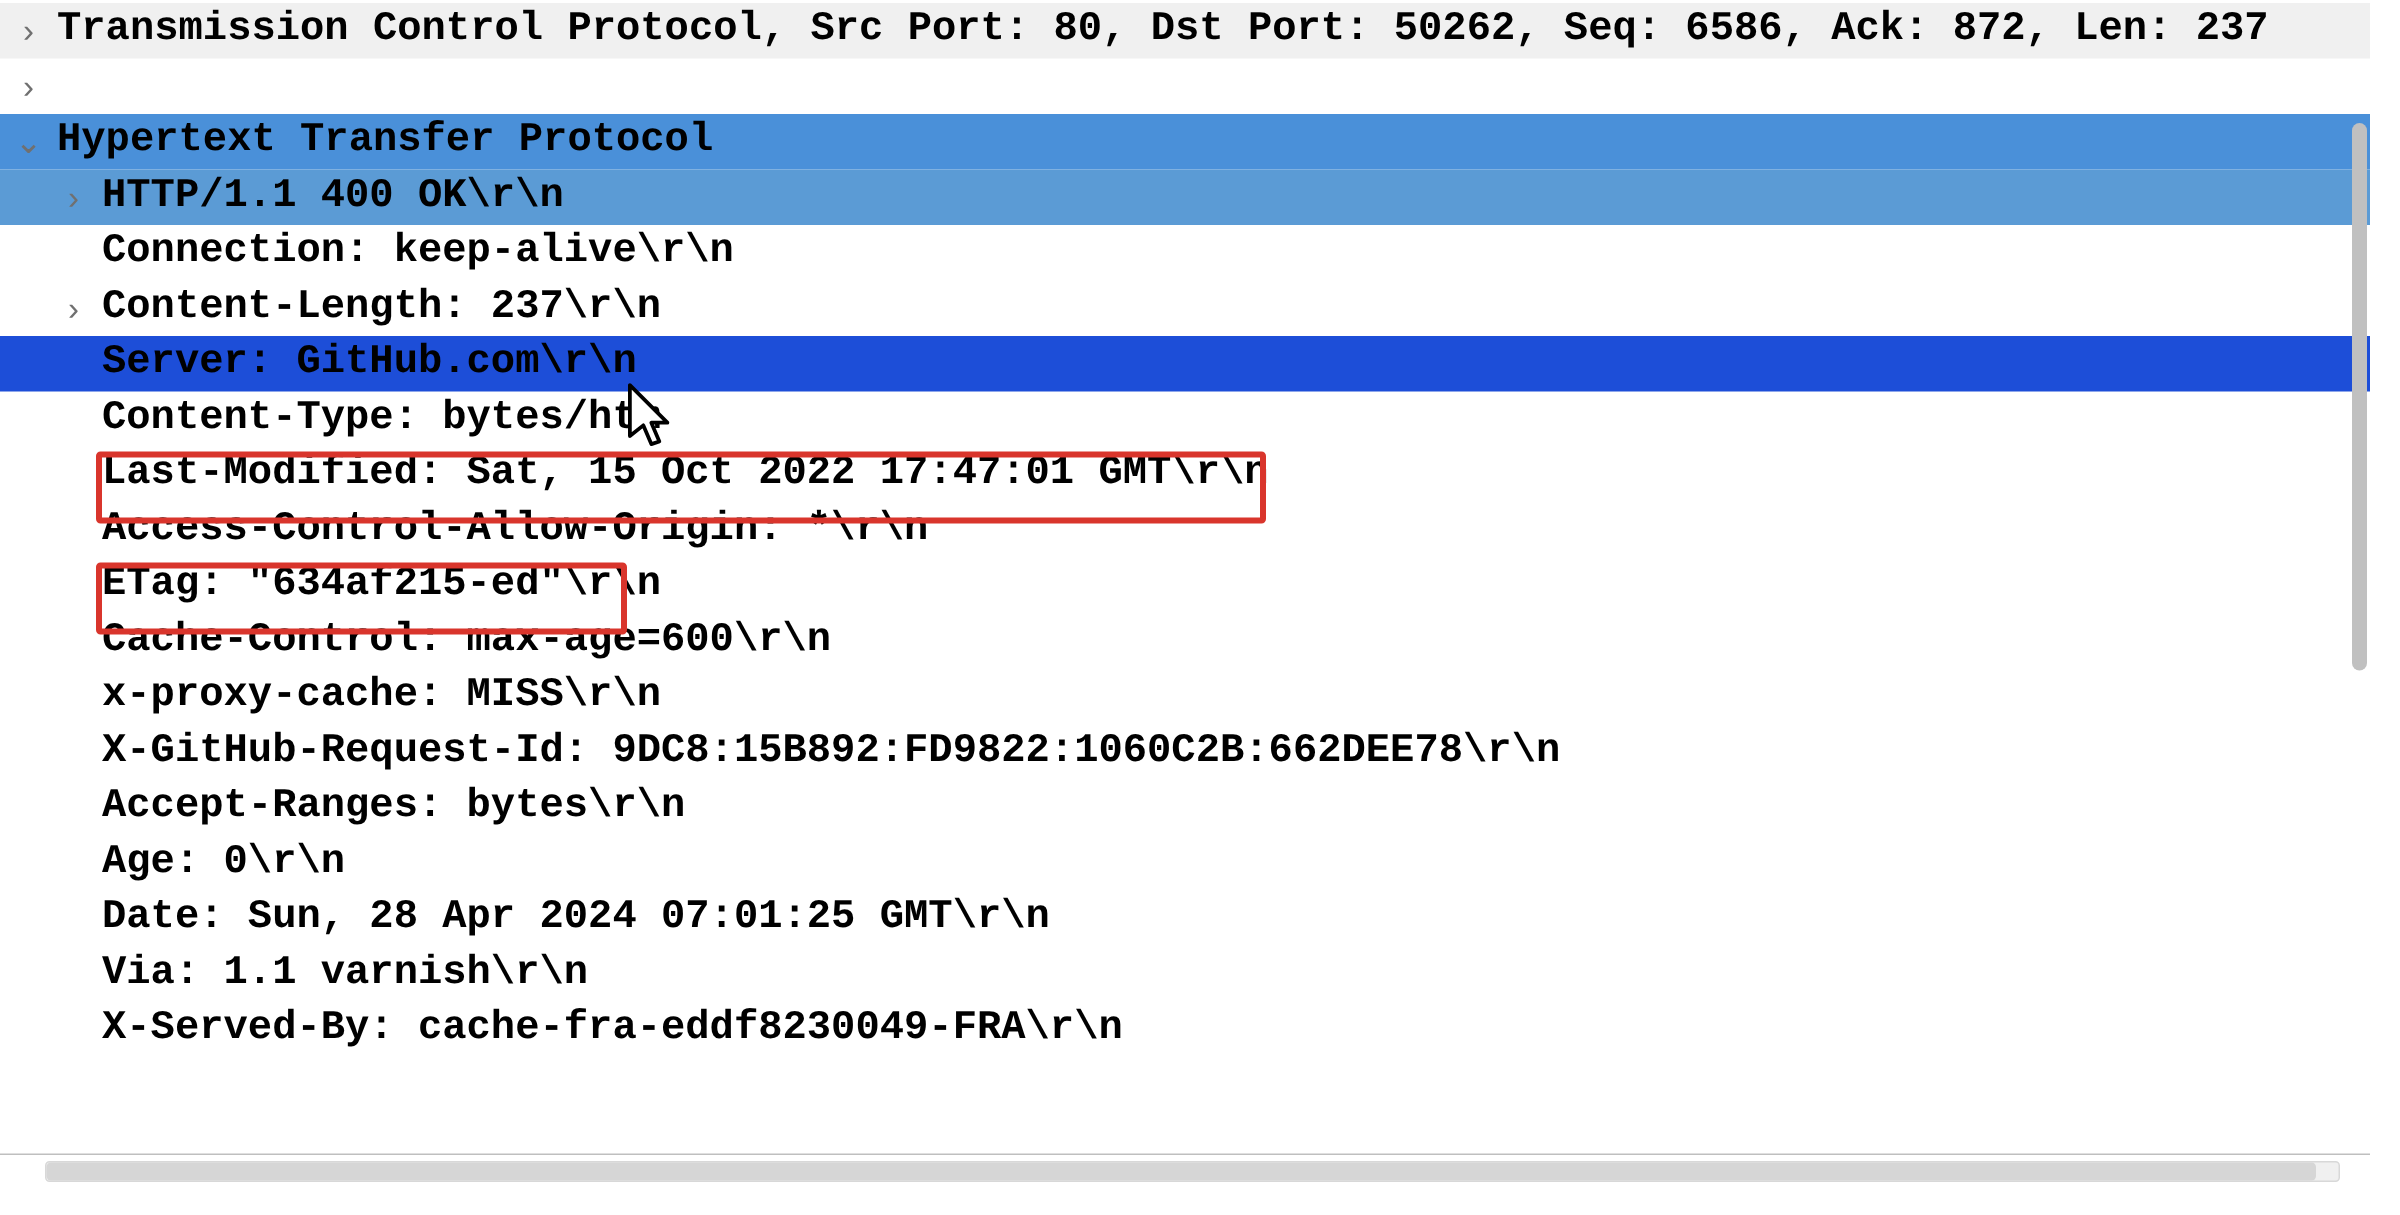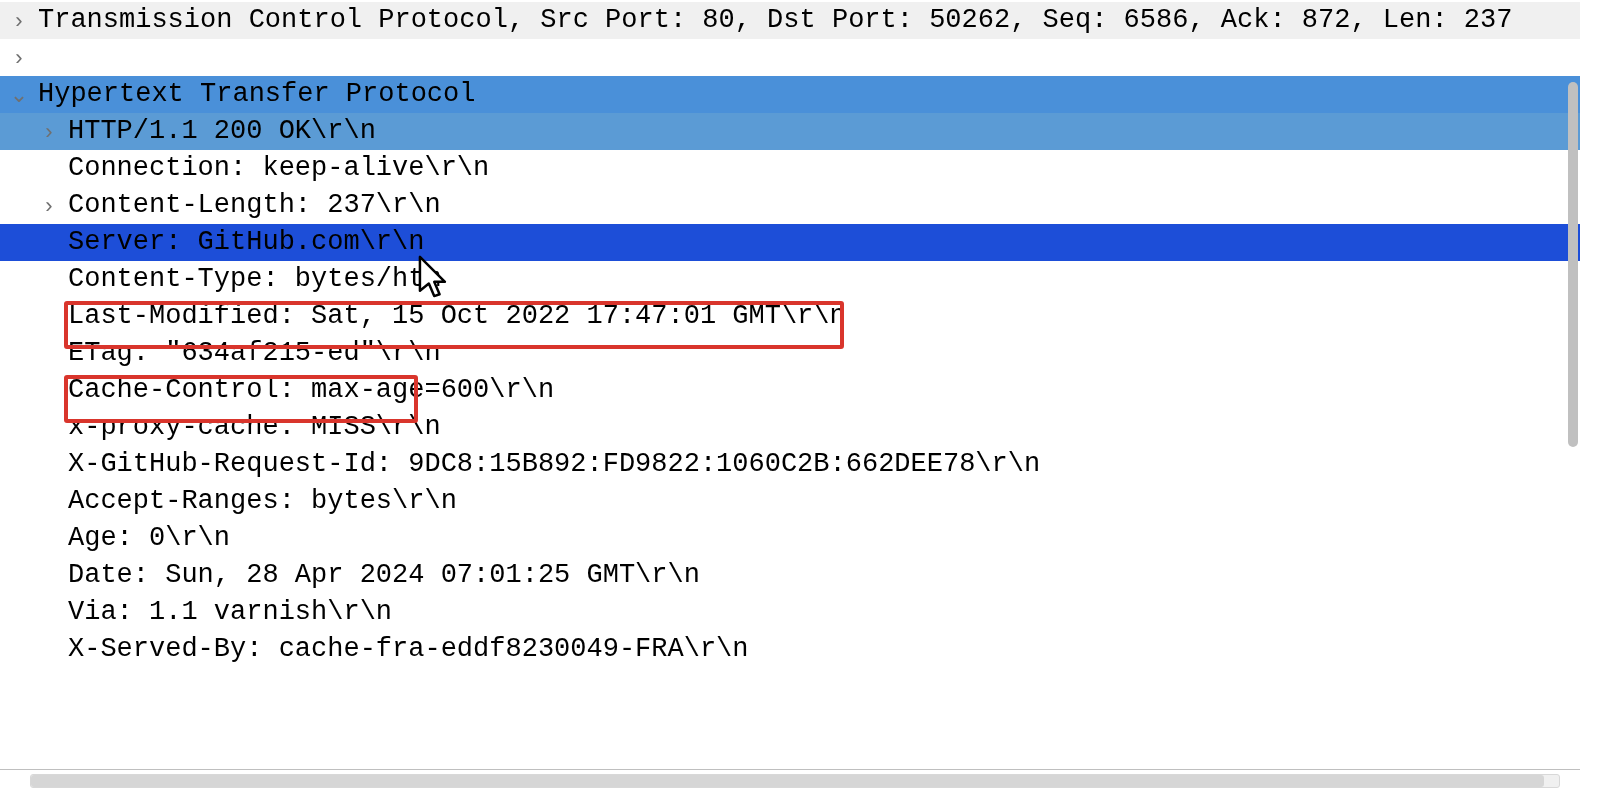--- a/index.html
+++ b/index.html
@@ -61,20 +61,21 @@
   .row.selected-status {
     background: #5b9bd5;
     color: #000;
   }
   .row.light-highlight {
     background: #1d4ed8;
   }
   .row .txt {
     position: relative;
     z-index: 1;
+    font-weight: bold;
   }
   .red-box {
     position: absolute;
     border: 4px solid #d9352c;
     border-radius: 3px;
     pointer-events: none;
     z-index: 5;
   }
   .cursor {
     position: absolute;
@@ -132,21 +133,21 @@
       <span class="caret">›</span>
     </div>
 
     <div class="row indent0 selected-http">
       <span class="caret">⌄</span>
       <span class="txt">Hypertext Transfer Protocol</span>
     </div>
 
     <div class="row indent1 selected-status">
       <span class="caret sub">›</span>
-      <span class="txt">HTTP/1.1 200 OK\r\n</span>
+      <span class="txt">HTTP/1.1 400 OK\r\n</span>
     </div>
 
     <div class="row indent1">
       <span class="txt">Connection: keep-alive\r\n</span>
     </div>
 
     <div class="row indent1">
       <span class="caret sub">›</span>
       <span class="txt">Content-Length: 237\r\n</span>
     </div>
@@ -156,20 +157,23 @@
     </div>
 
     <div class="row indent1">
       <span class="txt">Content-Type: bytes/htm</span><span style="display:inline-block;width:48px;"></span>
     </div>
 
     <div class="row indent1">
       <span class="txt">Last-Modified: Sat, 15 Oct 2022 17:47:01 GMT\r\n</span>
     </div>
 
+    <div class="row indent1">
+      <span class="txt">Access-Control-Allow-Origin: *\r\n</span>
+    </div>
 
     <div class="row indent1">
       <span class="txt">ETag: "634af215-ed"\r\n</span>
     </div>
 
 
     <div class="row indent1">
       <span class="txt">Cache-Control: max-age=600\r\n</span>
     </div>
 

